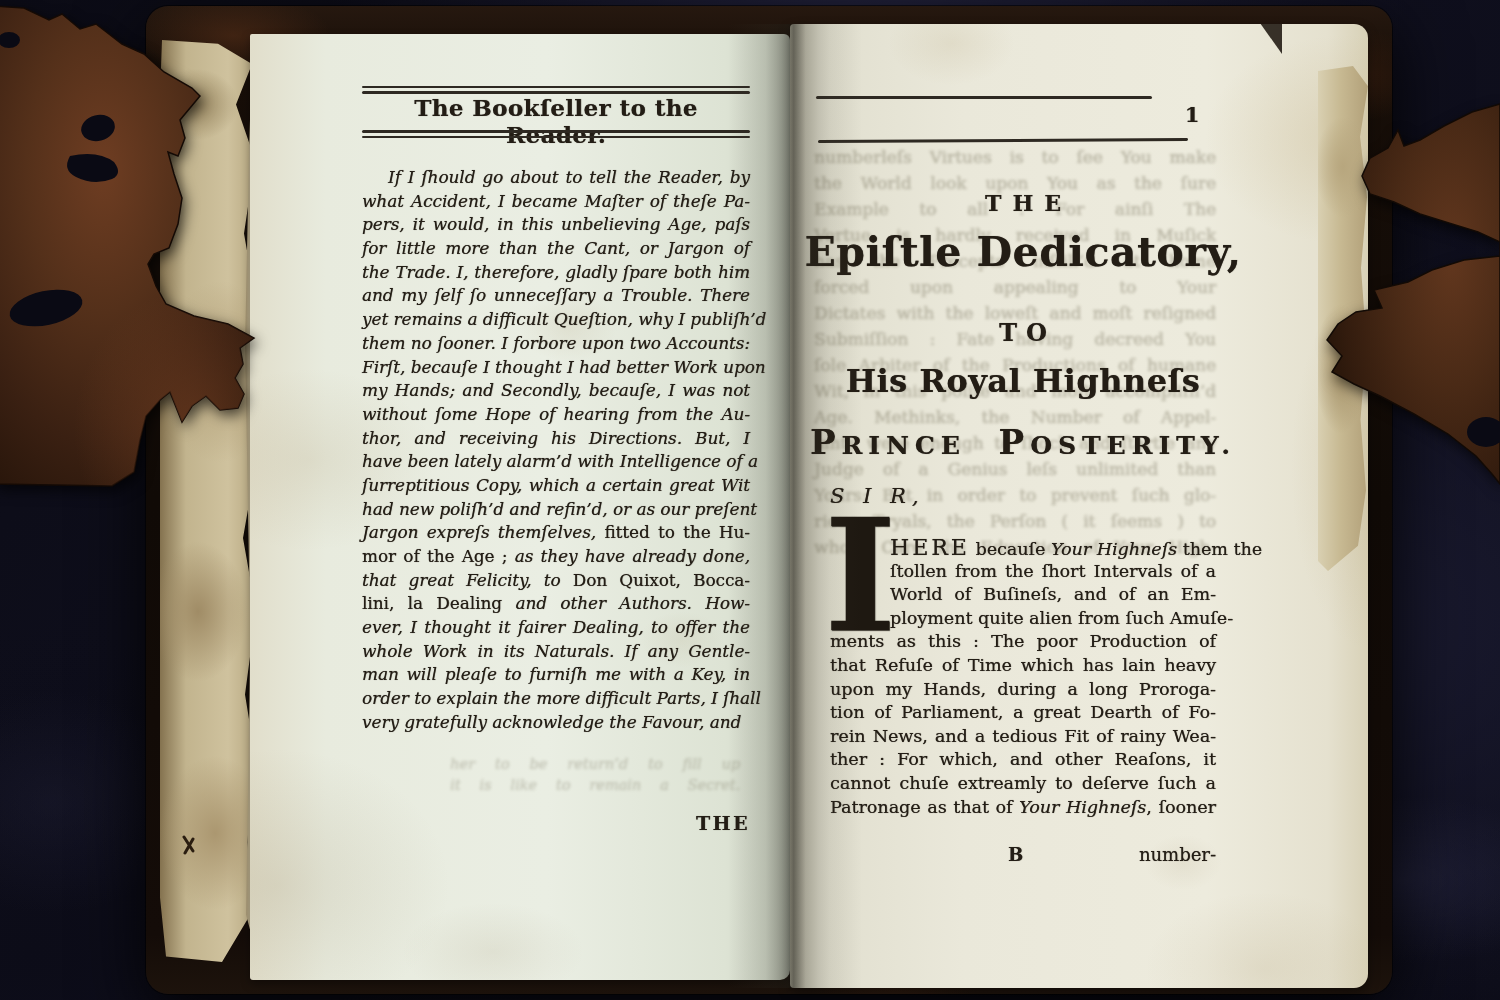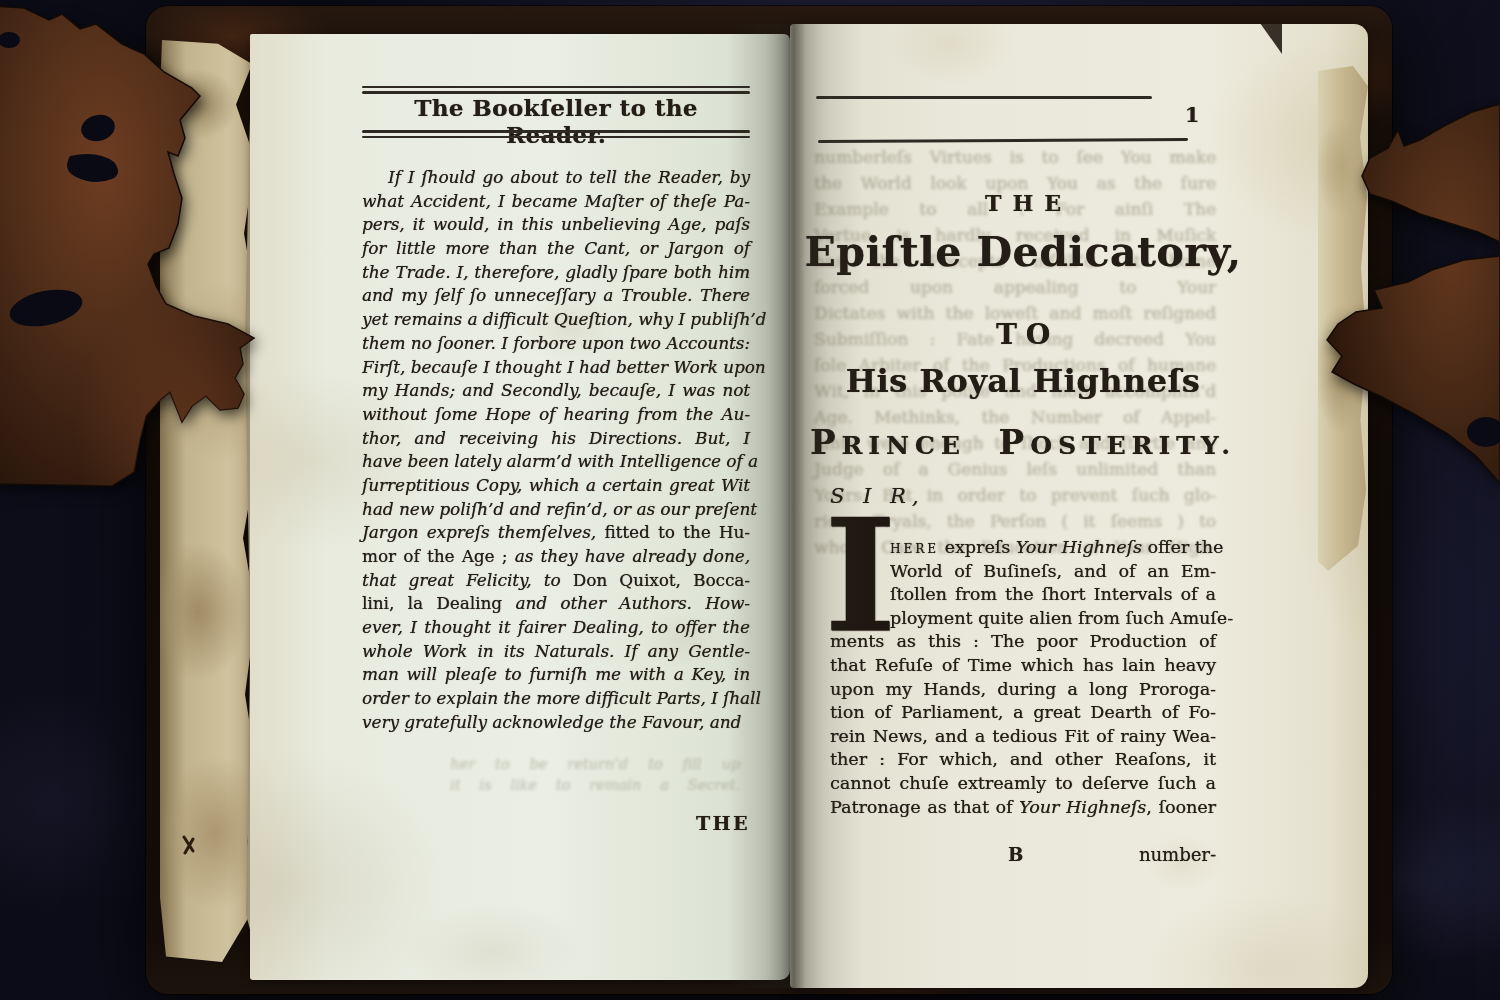--- a/index.html
+++ b/index.html
@@ -86,38 +86,38 @@
   .lp-catch{position:absolute;left:112px;top:778px;width:388px;text-align:right;
     font-weight:bold;font-size:19px;letter-spacing:2.5px;}
 
   
   .rp-num{position:absolute;left:382px;top:78px;width:40px;text-align:center;font-size:21px;font-weight:bold;}
   .rp-the{position:absolute;left:40px;top:166px;width:386px;text-align:center;
     font-size:22px;letter-spacing:11px;font-weight:bold;text-indent:11px;}
   .rp-title{position:absolute;left:10px;top:204px;width:446px;text-align:center;
     font-size:41px;font-weight:bold;letter-spacing:.5px;}
   .rp-to{position:absolute;left:40px;top:294px;width:386px;text-align:center;
-    font-size:28px;letter-spacing:9px;font-weight:bold;text-indent:9px;}
+    font-size:24px;letter-spacing:9px;font-weight:bold;text-indent:9px;}
   .rp-high{position:absolute;left:20px;top:338px;width:426px;text-align:center;
     font-size:32px;font-weight:bold;letter-spacing:.5px;}
   .rp-prince{position:absolute;left:10px;top:398px;width:446px;text-align:center;
     font-size:25px;font-weight:bold;letter-spacing:6px;}
   .rp-prince .tline{text-align:center;text-align-last:center;}
   .rp-prince .cap{font-size:34px;}
   .rp-prince .gap{padding:0 9px;}
   .rp-sir{position:absolute;left:40px;top:460px;width:200px;font-style:italic;
     font-size:21px;letter-spacing:6px;}
   .rp-drop{position:absolute;left:34px;top:474px;width:60px;font-size:155px;line-height:1;
     font-weight:bold;color:#1e1811;text-shadow:.5px .5px 1px rgba(25,20,14,.8);}
   .rightcol{position:absolute;left:40px;top:512px;width:386px;}
   .rightcol .tline{height:23.6px;line-height:23.6px;font-size:17.5px;
     text-align:justify;text-align-last:justify;white-space:nowrap;}
   .rightcol .tline:nth-child(-n+4){padding-left:60px;}
   .rightcol .it{font-style:italic;}
-  .rightcol .sc{letter-spacing:3px;font-size:12px;}
+  .rightcol .sc{letter-spacing:3px;font-size:22px;}
   .rp-sig{position:absolute;left:40px;top:820px;width:386px;height:24px;font-size:18px;}
   .rp-sig .sigB{position:absolute;left:178px;font-weight:bold;}
   .rp-sig .catch{position:absolute;right:0;}
 
   
   .ghost{position:absolute;color:#7e7960;filter:blur(1.7px);opacity:.42;pointer-events:none;}
   .ghost .tline{text-align:justify;text-align-last:justify;white-space:nowrap;}
   .rp-ghost{left:24px;top:120px;width:402px;}
   .rp-ghost .tline{height:26px;line-height:26px;font-size:17px;}
   .lp-ghost{left:200px;top:720px;width:290px;opacity:.30;}
@@ -205,23 +205,23 @@
     <div class="rp-title">Epiſtle Dedicatory,</div>
     <div class="rp-to">TO</div>
     <div class="rp-high">His Royal Highneſs</div>
     <div class="rp-prince">
         <div class="tline"><span class="cap">P</span><span>RINCE</span><span class="gap"> </span><span class="cap">P</span><span>OSTERITY.</span></div>
       </div>
 
     <div class="rp-sir">S I R,</div>
     <div class="rp-drop">I</div>
     <div class="rightcol">
-        <div class="tline"><span class="sc">HERE</span><span> expreſs </span><span class="it">Your Highneſs</span><span> offer the</span></div>
+        <div class="tline"><span class="sc">HERE</span><span> becauſe </span><span class="it">Your Highneſs</span><span> them the</span></div>
+        <div class="tline"><span>ſtollen from the ſhort Intervals of a</span></div>
         <div class="tline"><span>World of Buſineſs, and of an Em-</span></div>
-        <div class="tline"><span>ſtollen from the ſhort Intervals of a</span></div>
         <div class="tline"><span>ployment quite alien from ſuch Amuſe-</span></div>
         <div class="tline"><span>ments as this : The poor Production of</span></div>
         <div class="tline"><span>that Refuſe of Time which has lain heavy</span></div>
         <div class="tline"><span>upon my Hands, during a long Proroga-</span></div>
         <div class="tline"><span>tion of Parliament, a great Dearth of Fo-</span></div>
         <div class="tline"><span>rein News, and a tedious Fit of rainy Wea-</span></div>
         <div class="tline"><span>ther : For which, and other Reaſons, it</span></div>
         <div class="tline"><span>cannot chuſe extreamly to deſerve ſuch a</span></div>
         <div class="tline"><span>Patronage as that of </span><span class="it">Your Highneſs</span><span>, ſooner</span></div>
       </div>

